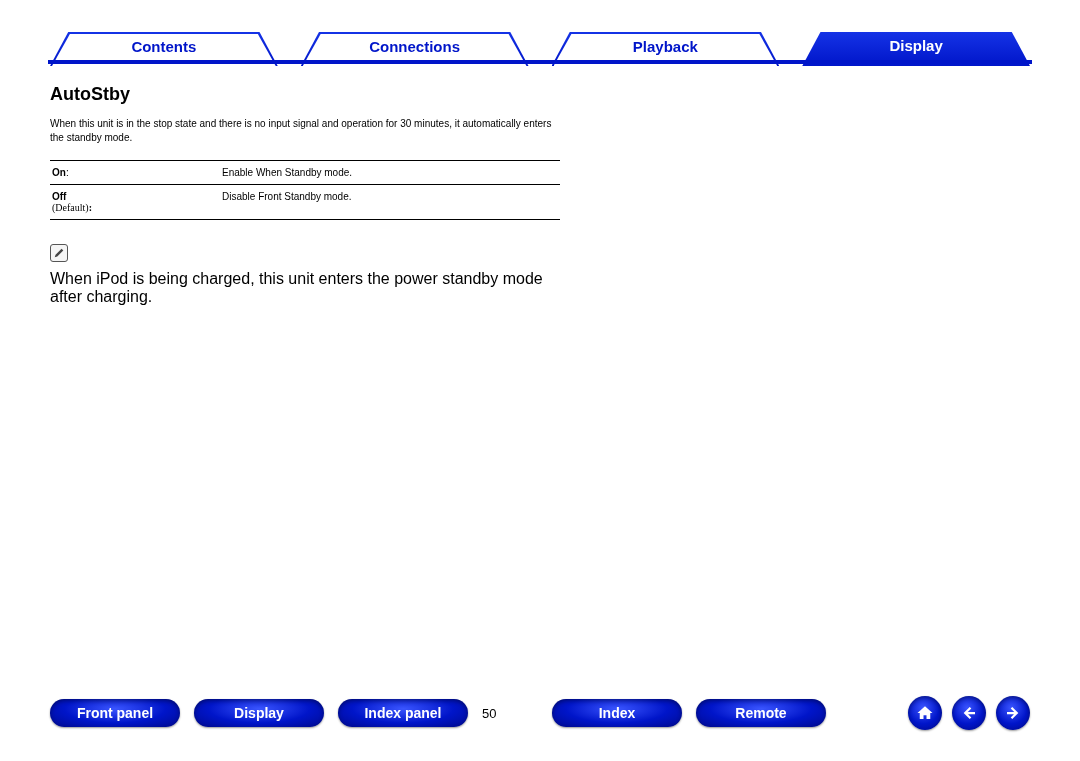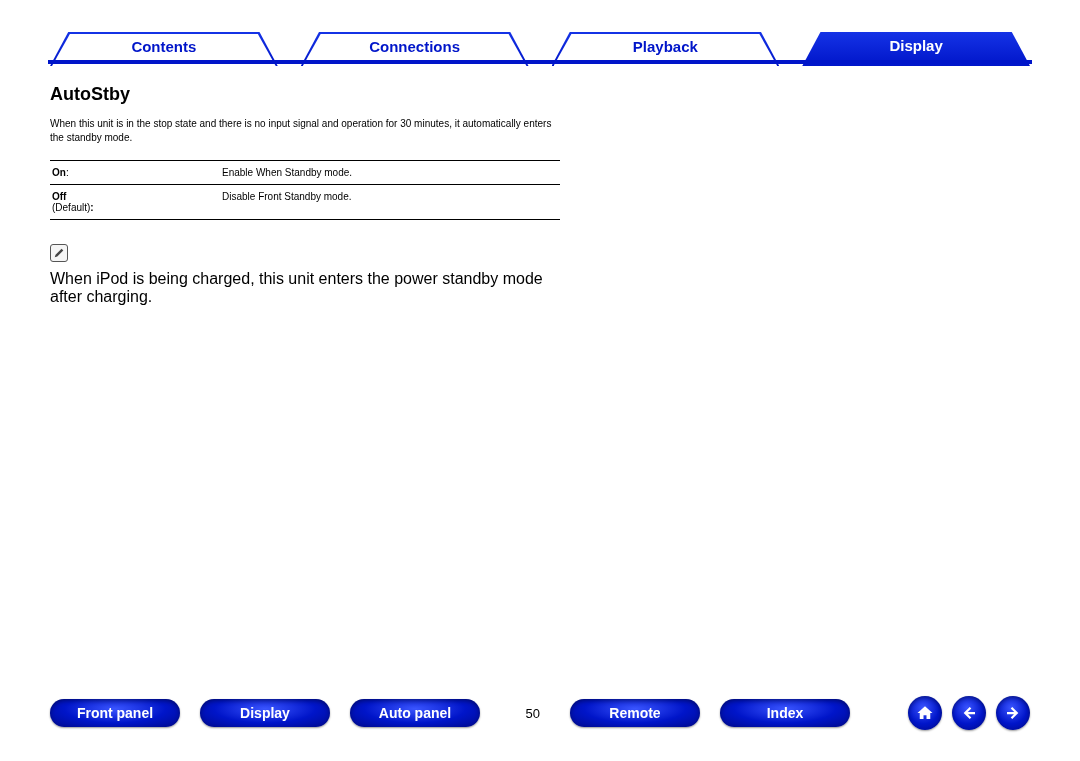--- a/index.html
+++ b/index.html
@@ -77,21 +77,21 @@
     font-size: 10px;
   }
   table.opt tr td {
     padding: 6px 2px;
     vertical-align: top;
   }
   table.opt tr { border-top: 1.5px solid #000; }
   table.opt tr:last-child td { border-bottom: 1.5px solid #000; }
   td.key { width: 170px; }
   td.key b { font-weight: bold; }
-  .default { font-weight: normal; }
+  .default { font-weight: normal; font-family: Liberation Serif, serif; }
 
   .note-icon {
     display: inline-block;
     width: 18px; height: 18px;
     border: 1px solid #555;
     border-radius: 3px;
     margin-top: 24px;
     margin-bottom: 4px;
     position: relative;
     background: #f5f5f5;
@@ -105,34 +105,34 @@
     left: 50px;
     right: 50px;
     bottom: 32px;
     height: 32px;
     display: flex;
     align-items: center;
   }
   .pill {
     width: 130px;
     height: 28px;
-    margin-right: 20px;
+    margin-right: 14px;
     background: radial-gradient(ellipse at 50% 35%, #3a55ff 0%, #0015c9 55%, #000a8e 100%);
     border-radius: 14px;
     color: #fff;
     font-size: 14px;
     font-weight: bold;
     line-height: 28px;
     text-align: center;
     cursor: pointer;
     box-shadow: 0 2px 4px rgba(0,0,0,0.35) inset, 0 1px 2px rgba(0,0,0,0.4);
   }
   .pagenum {
     width: 40px;
-    text-align: right;
+    text-align: left;
     font-size: 13px;
     margin-right: 30px;
   }
   .circ {
     width: 34px;
     height: 34px;
     border-radius: 50%;
     background: radial-gradient(circle at 45% 35%, #3a55ff 0%, #0015c9 55%, #000a8e 100%);
     color: #fff;
     margin-left: 10px;
@@ -189,24 +189,24 @@
     <svg viewBox="0 0 14 14">
         <path d="M2 12 L3 9 L10 2 L12 4 L5 11 Z" fill="#444"></path>
       </svg>
   </div>
   <div class="note-text">When iPod is being charged, this unit enters the power standby mode after charging.</div>
 </div>
 
 <div class="bottom">
   <div class="pill">Front panel</div>
   <div class="pill">Display</div>
-  <div class="pill">Auto panel</div>
+  <div class="pill">Index panel</div>
   <div class="pagenum">50</div>
+  <div class="pill">Index</div>
   <div class="pill">Remote</div>
-  <div class="pill">Index</div>
 
   <div class="spacer"></div>
 
   <div class="circ">
     <svg width="18" height="18" viewBox="0 0 24 24" fill="#fff">
         <path d="M12 3 L2 12h3v8h5v-5h4v5h5v-8h3z"></path>
       </svg>
   </div>
   <div class="circ">
     <svg width="18" height="18" viewBox="0 0 24 24" fill="none" stroke="#fff" stroke-width="3">

